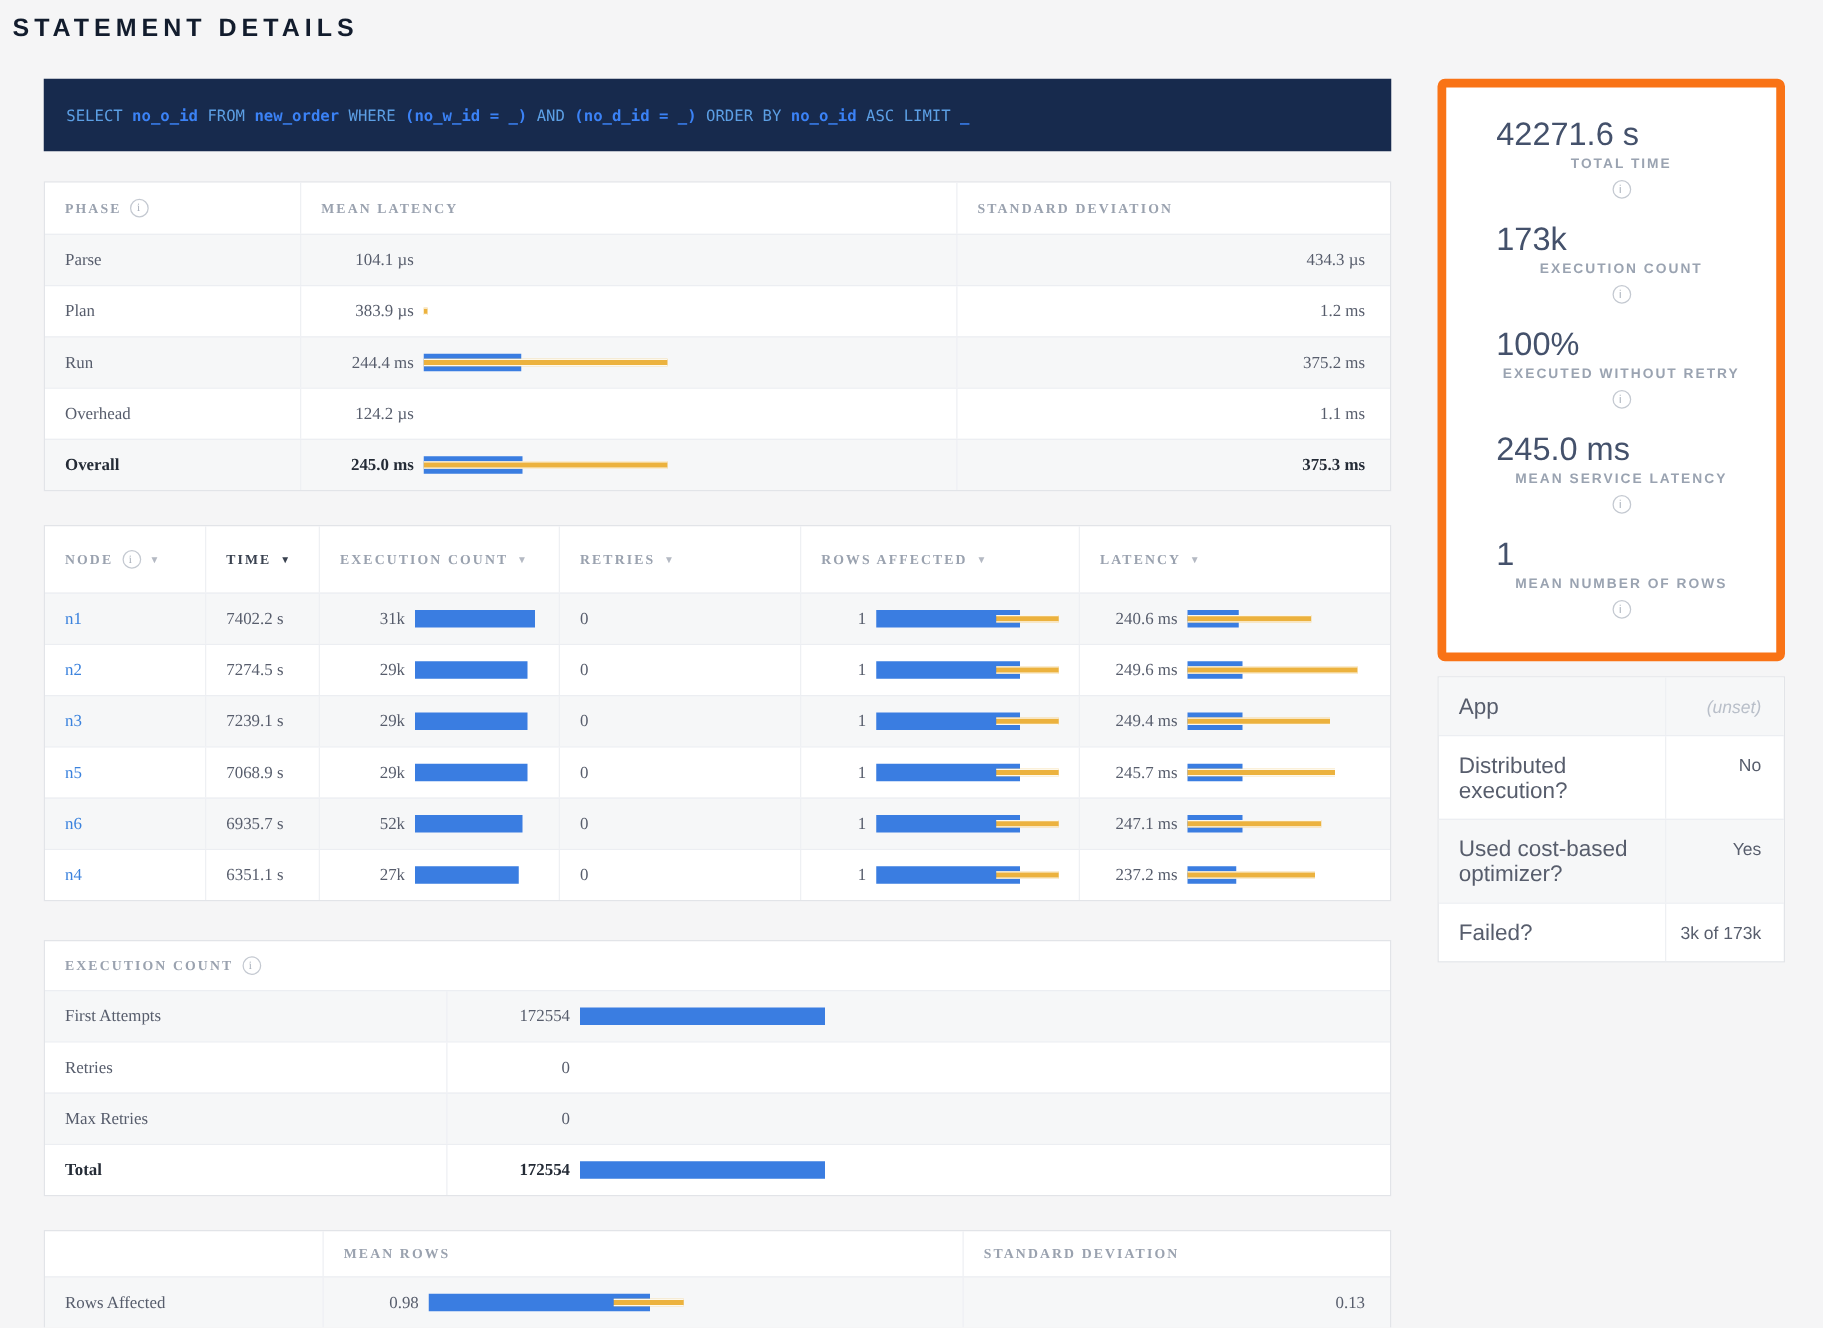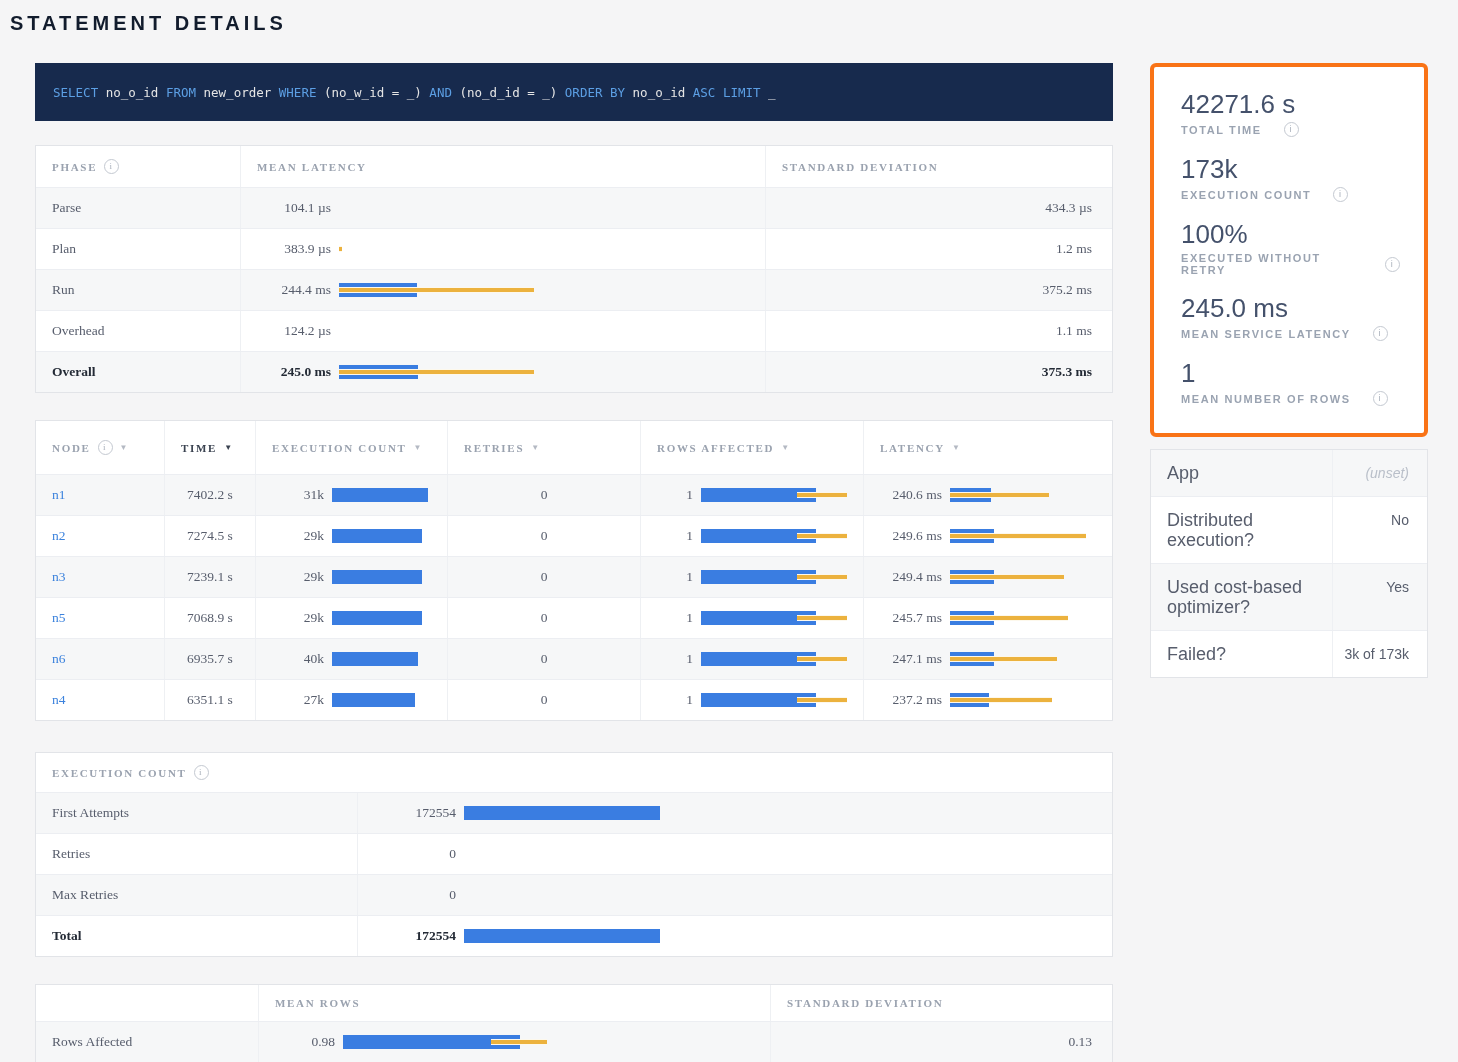--- a/index.html
+++ b/index.html
@@ -7,34 +7,34 @@
   body { background: #f5f5f6; font-family: "Liberation Sans", sans-serif; overflow: hidden; }
   .page-title { margin: 12px 0 0 10px; font-size: 20px; font-weight: 700; letter-spacing: 4px; color: #121c2d; }
   .layout { display: flex; align-items: flex-start; margin: 28px 30px 0 35px; }
   .main { width: 1078px; }
   .side { width: 278px; margin-left: 37px; }
 
   
   .sql-box { height: 58px; background: #172a4d; display: flex; align-items: center; padding: 0 18px; margin-bottom: 24px; }
   .sql-box code { font-family: "DejaVu Sans Mono", monospace; font-size: 12.5px; white-space: nowrap; }
   .kw { color: #5c9fe4; }
-  .ident { color: #e5e5e5; font-weight: 400; }
+  .ident { color: #3b82f6; font-weight: 700; }
 
   
   .tbl { background: #fff; border: 1px solid #e2e4e8; }
   .tr { display: flex; align-items: stretch; border-top: 1px solid #eceef2; font-family: Liberation Serif, serif; }
   .tr:first-child { border-top: none; }
   .tr.alt { background: #f6f7f8; }
   .cell { border-right: 1px solid #eef0f3; }
   .cell:last-child { border-right: none; }
   .th { padding: 13px 16px; font-size: 11px; font-weight: 700; letter-spacing: 1.7px; color: #9aa2af; display: flex; align-items: center; gap: 7px; }
   .td { padding: 12px 16px; font-size: 13.5px; line-height: 16px; color: #575d6c; }
   .td.flexcell { display: flex; align-items: center; }
   .td.right, .th.right { justify-content: flex-end; text-align: right; padding-right: 20px; display: flex; align-items: center; }
-  .td.center { text-align: center; }
+  .td.center { text-align: left; }
   .tr.bold .td { color: #242b36; font-weight: 700; }
   .link { color: #3b82dd; text-decoration: none; cursor: pointer; }
 
   .info { width: 15px; height: 15px; flex: none; border: 1px solid #c4c9d1; border-radius: 50%; color: #a9b0bb; font-size: 9px; line-height: 13px; text-align: center; display: inline-block; font-weight: 400; cursor: pointer; }
   .sort { font-size: 8px; color: #b4b9c3; }
   .th.active { color: #3a4250; }
   .th.active .sort { color: #3a4250; }
 
   
   .val { text-align: right; margin-right: 8px; flex: none; }
@@ -48,24 +48,24 @@
   .c-ret { width: 193px; } .c-rows { width: 223px; } .c-lat { flex: 1; }
   .c-elabel { width: 322px; } .c-eval { flex: 1; }
   .c-rlabel { width: 223px; } .c-rmean { width: 512px; } .c-rsd { flex: 1; }
   .w74 { width: 74px; } .w52 { width: 52px; } .w36 { width: 36px; }
   .w62 { width: 62px; } .w82 { width: 82px; } .w60 { width: 60px; }
   .nodes-tbl .th { padding: 19px 16px; }
   .exec-tbl .th, .rows-tbl .th { padding: 12px 16px; }
   .mb27 { margin-bottom: 27px; } .mb31 { margin-bottom: 31px; }
 
   
-  .stats-card { background: #fff; border: 4px solid #f97316; border-radius: 6px; padding: 22px 24px 10px 27px; }
+  .stats-card { background: #fff; border: 7px solid #f97316; border-radius: 6px; padding: 22px 24px 10px 40px; }
   .stat { margin-bottom: 17px; }
   .stat-value { font-size: 26px; color: #44516b; line-height: 30px; }
-  .stat-label { margin-top: 3px; font-size: 11px; font-weight: 700; letter-spacing: 1.6px; color: #9aa3b1; display: flex; align-items: center; gap: 22px; }
+  .stat-label { margin-top: 3px; font-size: 11px; font-weight: 700; letter-spacing: 1.6px; color: #9aa3b1; display: flex; align-items: center; gap: 7px; flex-direction: column; }
   .app-tbl { background: #fff; border: 1px solid #e2e4e8; margin-top: 12px; }
   .app-row { display: flex; border-top: 1px solid #eceef2; }
   .app-row:first-child { border-top: none; }
   .app-row.alt { background: #f6f7f8; }
   .app-label { width: 182px; padding: 13px 16px; border-right: 1px solid #eef0f3; font-size: 18px; color: #575d6c; line-height: 20px; }
   .app-value { flex: 1; padding: 13px 18px 13px 8px; text-align: right; font-size: 14px; color: #575d6c; line-height: 20px; }
   .app-value.muted { font-style: italic; color: #b9bfc9; }
 </style>
 </head>
 <body>
@@ -275,21 +275,21 @@
               <span class="blue" style="width: 30%;"></span>
               <span class="gold" style="width: 81%; left: 0%;"></span>
             </span>
           </div>
       </div>
 
       <div class="tr alt">
         <div class="td cell c-node"><a class="link">n6</a></div>
         <div class="td cell c-time center">6935.7 s</div>
         <div class="td cell c-exec flexcell">
-            <span class="val w52">40k</span>
+            <span class="val w52">52k</span>
             <span class="bar">
               <span class="blue" style="width: 87%;"></span>
             </span>
           </div>
         <div class="td cell c-ret center">0</div>
         <div class="td cell c-rows flexcell">
             <span class="val w36">1</span>
             <span class="bar">
               <span class="blue" style="width: 79%;"></span>
               <span class="gold" style="width: 34%; left: 66%;"></span>

